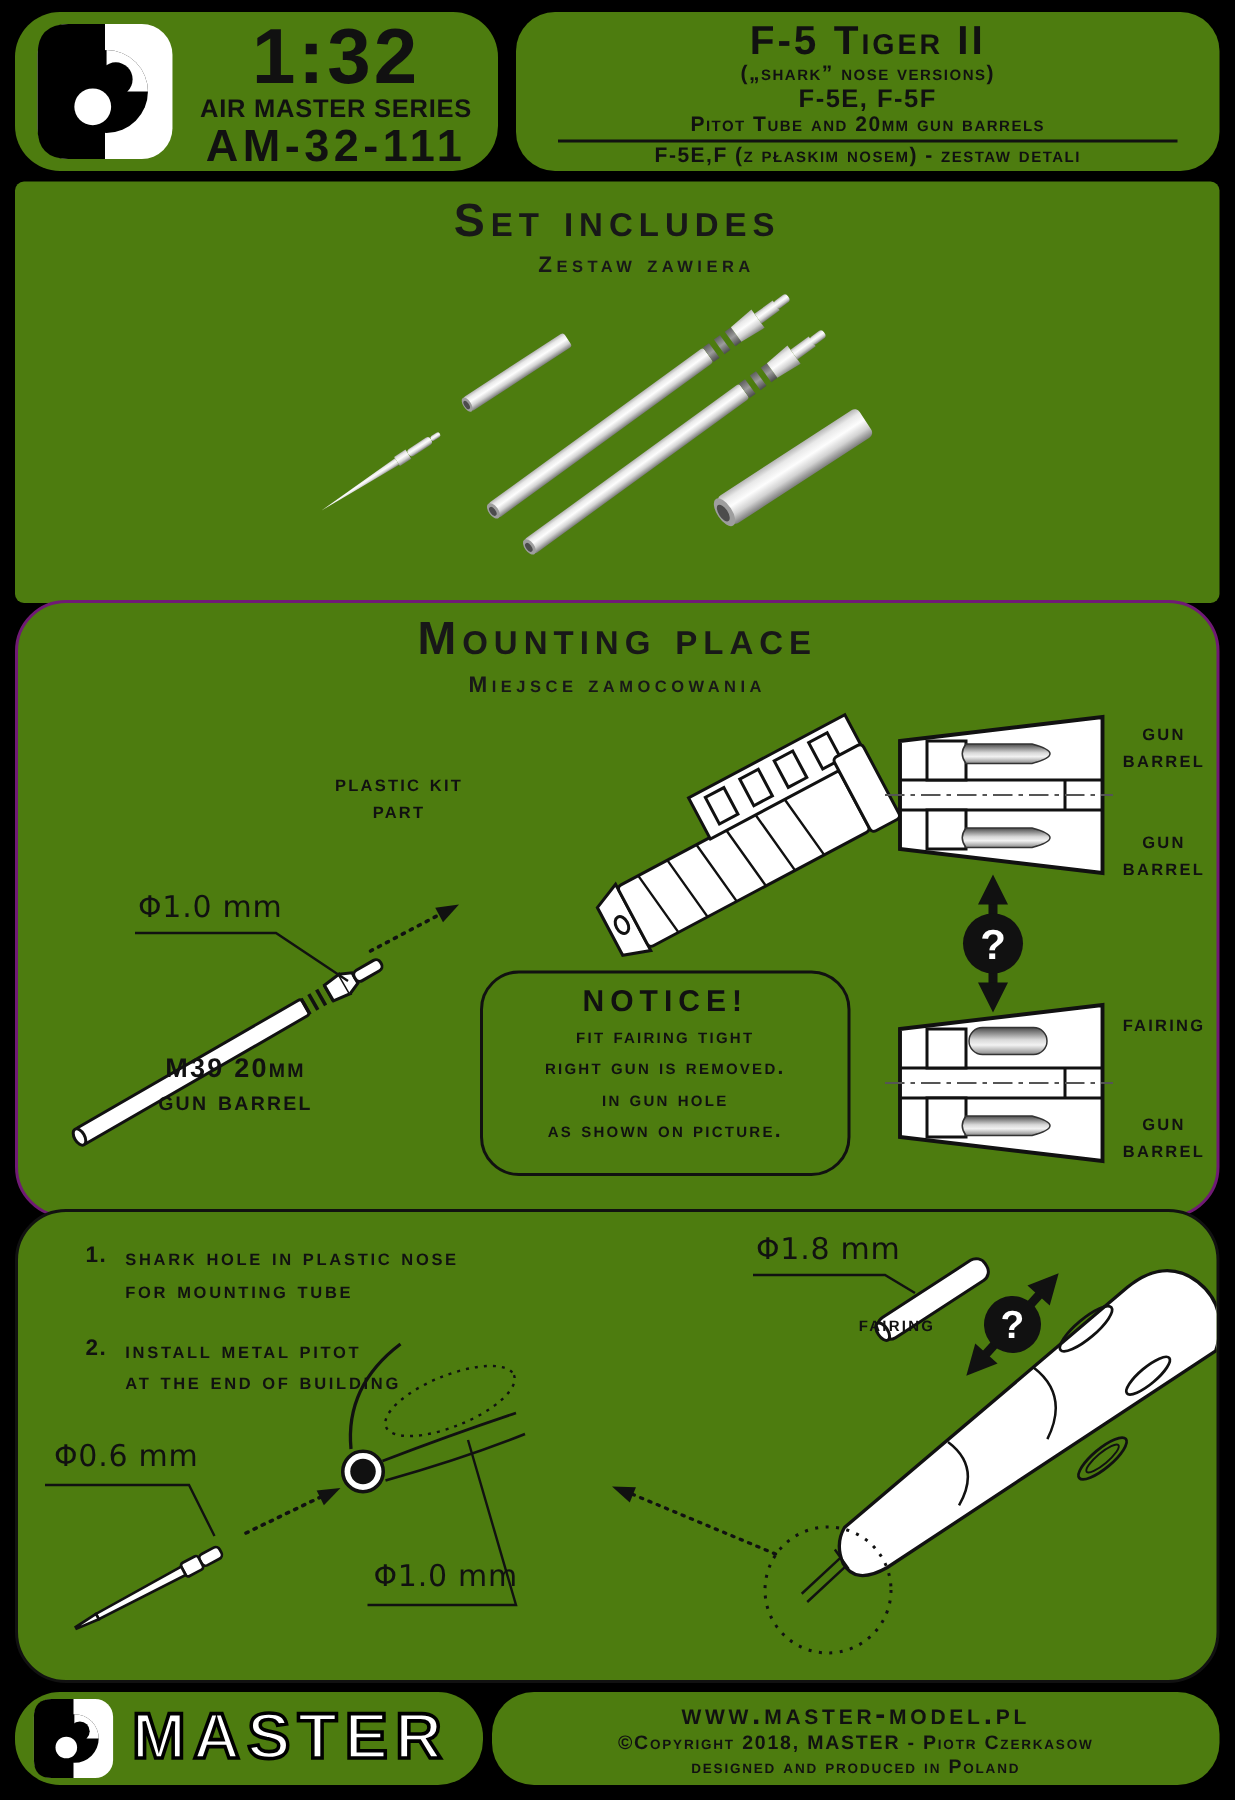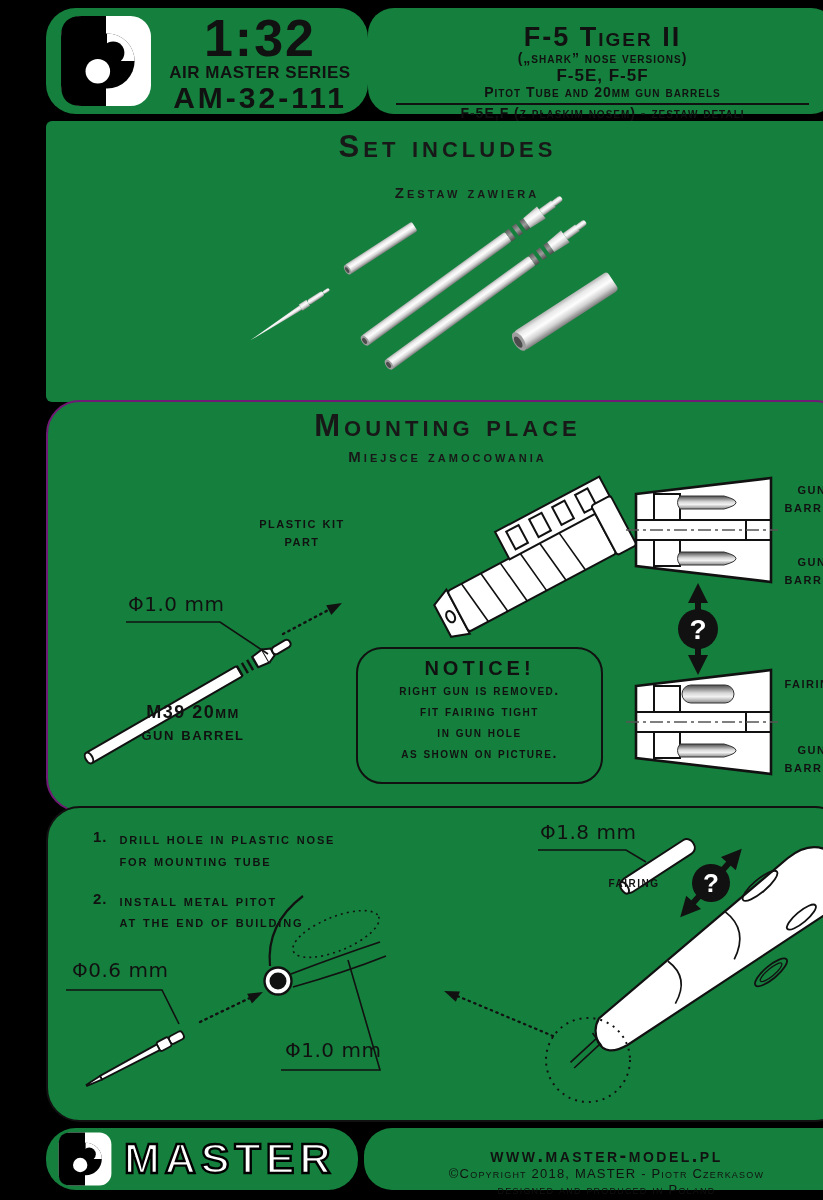--- a/index.html
+++ b/index.html
@@ -4,21 +4,21 @@
 <style>
   * { margin:0; padding:0; box-sizing:border-box; }
   html,body { width:823px; height:1200px; }
   body {
     position:relative;
     background:#000;
     font-family:"Liberation Sans", sans-serif;
     color:#111;
     overflow:hidden;
   }
-  .panel { position:absolute; background:#15803d;margin-left:36px; }
+  .panel { position:absolute; background:#4d7c0f; }
   .section-title {
     position:absolute; left:0; width:100%; text-align:center;
     font-variant:small-caps; font-weight:700; font-size:31px; letter-spacing:4px; color:#181818;
   }
   .section-sub {
     position:absolute; left:0; width:100%; text-align:center;
     font-variant:small-caps; font-weight:700; font-size:15px; letter-spacing:3px; color:#181818;
   }
   .lbl {
     position:absolute; font-variant:small-caps; font-weight:600; color:#111;
@@ -32,21 +32,21 @@
 
   
   #badge { left:10px; top:8px; width:322px; height:106px; border-radius:30px; }
   #badge .logo { position:absolute; left:14px; top:7px; }
   #badge .btxt { position:absolute; left:112px; top:4px; width:204px; text-align:center; }
   .badge-scale { font-size:52px; font-weight:800; letter-spacing:2px; line-height:1.0; }
   .badge-series { font-size:17px; font-weight:700; letter-spacing:0.5px; line-height:1.05; }
   .badge-code { font-size:30px; font-weight:800; letter-spacing:3px; line-height:1.05; }
 
   
-  #header { left:332px; top:8px; width:469px; height:106px; border-radius:26px; text-align:center; padding-top:15px; }
+  #header { left:344px; top:8px; width:469px; height:106px; border-radius:26px; text-align:center; padding-top:5px; }
   .hdr-title { font-variant:small-caps; font-weight:700; font-size:27px; letter-spacing:2px; line-height:1.05; }
   .hdr-line  { font-variant:small-caps; font-weight:700; font-size:14px; letter-spacing:1px; line-height:1.1; }
   .hdr-variants { font-variant:small-caps; font-weight:700; font-size:17px; letter-spacing:1px; line-height:1.1; }
   .hdr-rule { width:88%; margin:2px auto 1px auto; border-top:2px solid #111; }
 
   
   #set-panel { left:10px; top:121px; width:803px; height:281px; border-radius:6px; }
 
   
   #mount-panel { left:10px; top:400px; width:803px; height:412px; border-radius:34px; border:2px solid #701a75; }
@@ -66,23 +66,23 @@
 
   
   #footer-logo { left:10px; top:1128px; width:312px; height:62px; border-radius:30px; }
   #footer-logo .logo { position:absolute; left:12px; top:4px; }
   .brand {
     position:absolute; left:78px; top:6px;
     font-weight:800; font-size:43px; letter-spacing:5px;
     color:#fff; -webkit-text-stroke:2.4px #000;
     text-shadow:0 0 0 #000;
   }
-  #footer-info { left:328px; top:1128px; width:485px; height:62px; border-radius:28px; text-align:center; padding-top:16px; }
+  #footer-info { left:328px; top:1128px; width:485px; height:62px; border-radius:28px; text-align:center; padding-top:4px; }
   .site { font-variant:small-caps; font-weight:700; font-size:20px; letter-spacing:2.5px; line-height:1.1; }
-  .copy, .origin { font-variant:small-caps; font-weight:400; font-size:13px; letter-spacing:1.2px; line-height:1.25; }
+  .copy, .origin { font-variant:small-caps; font-weight:700; font-size:13px; letter-spacing:1.2px; line-height:1.25; }
 </style>
 </head>
 <body>
 
 <div class="panel" id="badge">
   <svg class="logo" width="92" height="92" viewBox="0 0 90 90">
     <rect x="1" y="1" width="88" height="88" rx="20" fill="#fff"></rect>
     <path d="M21,1 H45 V89 H21 Q1,89 1,69 V21 Q1,1 21,1 Z" fill="#000"></path>
     <circle cx="46" cy="45" r="27" fill="#000"></circle>
     <path d="M46,18 A27,27 0 0 1 73,45 L46,45 Z" fill="#fff"></path>
@@ -100,21 +100,21 @@
   <div class="hdr-title">F-5 Tiger II</div>
   <div class="hdr-line">(„shark” nose versions)</div>
   <div class="hdr-variants">F-5E, F-5F</div>
   <div class="hdr-line">Pitot Tube and 20mm gun barrels</div>
   <div class="hdr-rule"></div>
   <div class="hdr-line">F-5E,F (z płaskim nosem) - zestaw detali</div>
 </div>
 
 <div class="panel" id="set-panel">
   <div class="section-title" style="top:8px;">Set includes</div>
-  <div class="section-sub" style="top:63px;padding-left:39px;">Zestaw zawiera</div>
+  <div class="section-sub" style="top:47px;padding-left:39px;">Zestaw zawiera</div>
 
   <svg width="803" height="281" viewBox="0 0 803 281">
     <defs>
       <linearGradient id="mg" x1="0" y1="0" x2="0" y2="1">
         <stop offset="0" stop-color="#b4b4b4"></stop>
           <stop offset="0.2" stop-color="#e9e9e9"></stop>
         <stop offset="0.45" stop-color="#fdfdfd"></stop>
           <stop offset="0.72" stop-color="#d2d2d2"></stop>
         <stop offset="1" stop-color="#7c7c7c"></stop>
       </linearGradient>
@@ -241,40 +241,40 @@
   </svg>
 
   <div class="lbl" style="left:188px; top:112px; width:132px;">plastic kit
 part</div>
   <div class="dim" style="left:80px; top:190px;">Φ1.0 mm</div>
   <div class="lbl" style="left:55px; top:300px; width:180px; font-size:18px;">M39 20mm
 gun barrel</div>
 
   <div id="notice-box">
     <div class="notice-title">NOTICE!</div>
+    <div class="notice-line">fit fairing tight</div>
     <div class="notice-line">right gun is removed.</div>
-    <div class="notice-line">fit fairing tight</div>
     <div class="notice-line">in gun hole</div>
     <div class="notice-line">as shown on picture.</div>
   </div>
 
   <div class="lbl" style="left:726px; top:78px; width:76px;">gun
 barrel</div>
   <div class="lbl" style="left:726px; top:150px; width:76px;">gun
 barrel</div>
   <div class="lbl" style="left:726px; top:272px; width:76px;">fairing</div>
   <div class="lbl" style="left:726px; top:338px; width:76px;">gun
 barrel</div>
 </div>
 
 <div class="panel" id="asm-panel">
   <div class="steps">
     <div class="step">
       <div class="stepno">1.</div>
-      <div class="steptext">drill hole in plastic nose
+      <div class="steptext">shark hole in plastic nose
 for mounting tube</div>
     </div>
     <div class="step">
       <div class="stepno">2.</div>
       <div class="steptext">install metal pitot
 at the end of building</div>
     </div>
   </div>
 
   <svg width="799" height="312" viewBox="0 0 799 312">

